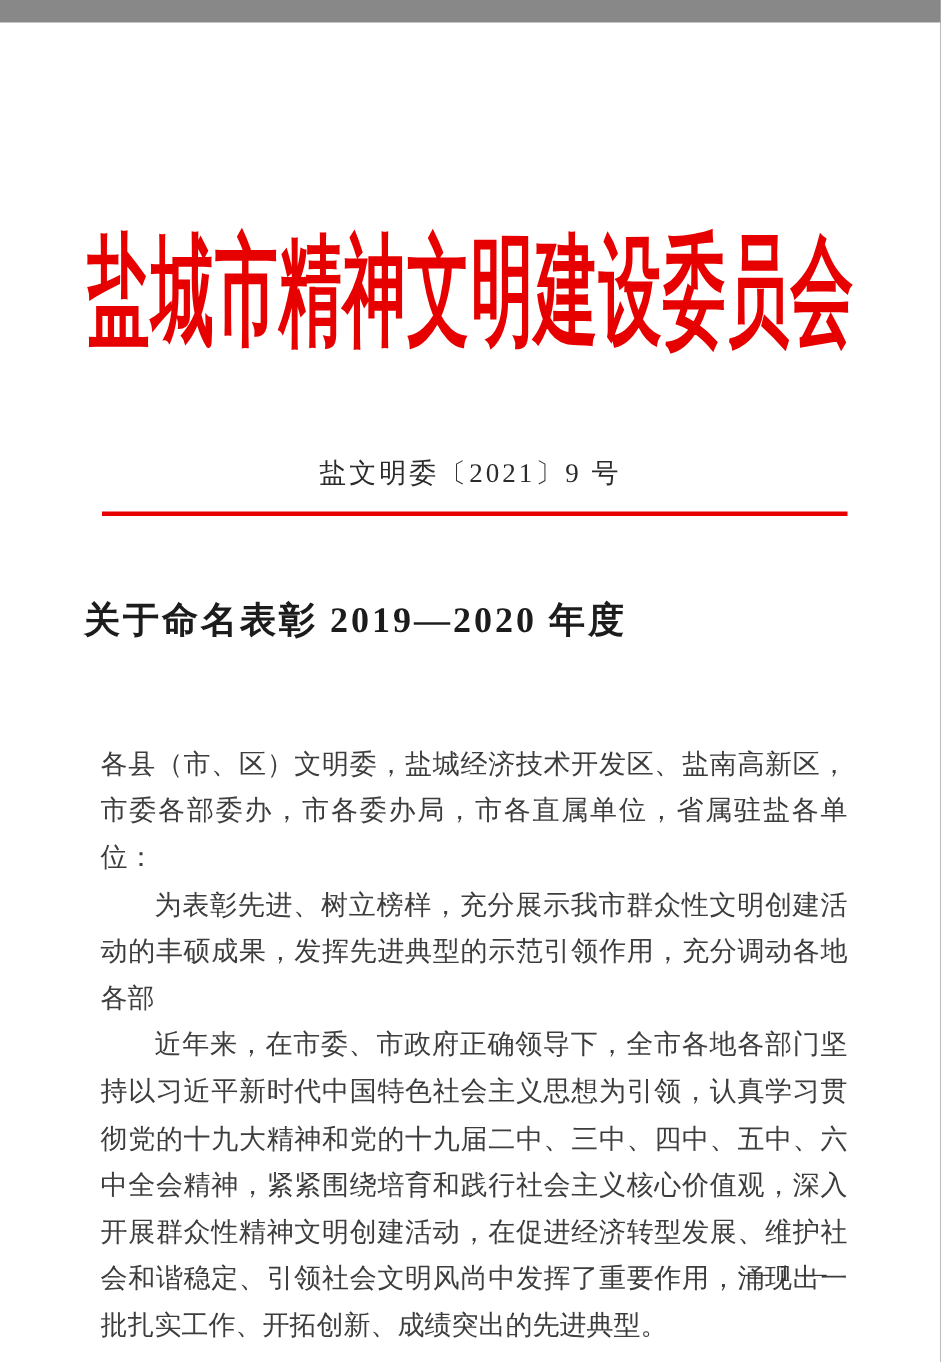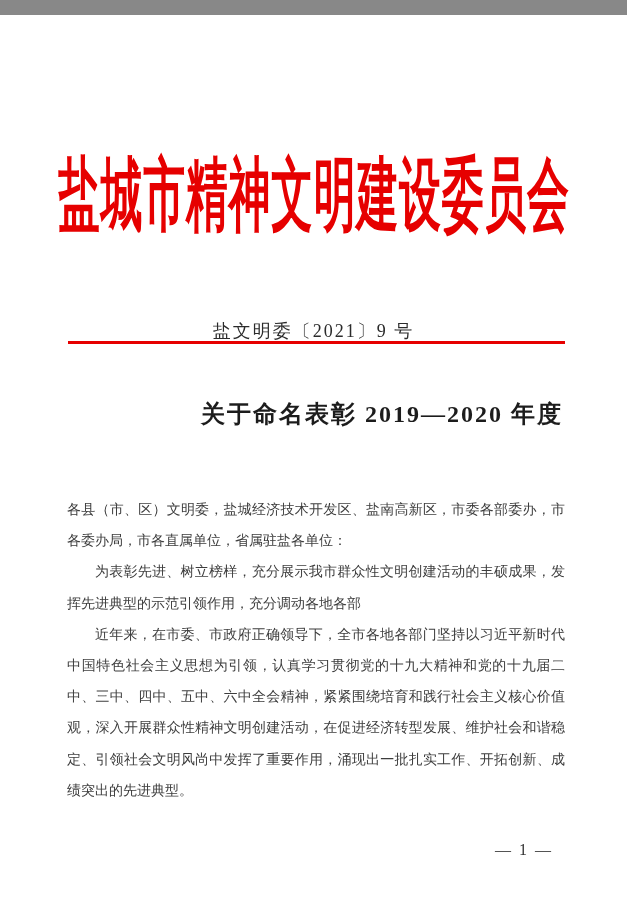--- a/index.html
+++ b/index.html
@@ -29,54 +29,54 @@
     transform-origin: center;
     white-space: nowrap;
     font-size: 80px;
     line-height: 88px;
     font-weight: 900;
     letter-spacing: 2px;
     color: var(--accent-red);
   }
   .doc-number {
     position: absolute;
-    top: 304px;
+    top: 288px;
     left: 0;
     width: 100%;
     text-align: center;
     font-size: 18px;
     letter-spacing: 2px;
     color: #2b2b2b;
   }
   .red-divider {
     position: absolute;
     top: 326px;
     left: 68px;
     width: 497px;
     height: 3px;
     background: var(--accent-red);
   }
   .doc-title {
     position: absolute;
     top: 382px;
-    left: 66px;
+    left: 56px;
     width: 497px;
-    text-align: right;
+    text-align: left;
     font-size: 24px;
     line-height: 35px;
     font-weight: bold;
     letter-spacing: 2px;
     color: var(--ink-dark);
   }
   .doc-body {
     position: absolute;
     top: 479px;
     left: 67px;
     width: 498px;
-    font-size: 14px;
+    font-size: 18px;
     line-height: 31.2px;
     text-align: justify;
     color: var(--ink-body);
   }
   .doc-body p { margin: 0; }
   .doc-body p.indented { text-indent: 2em; }
   .page-number {
     position: absolute;
     top: 826px;
     right: 74px;

